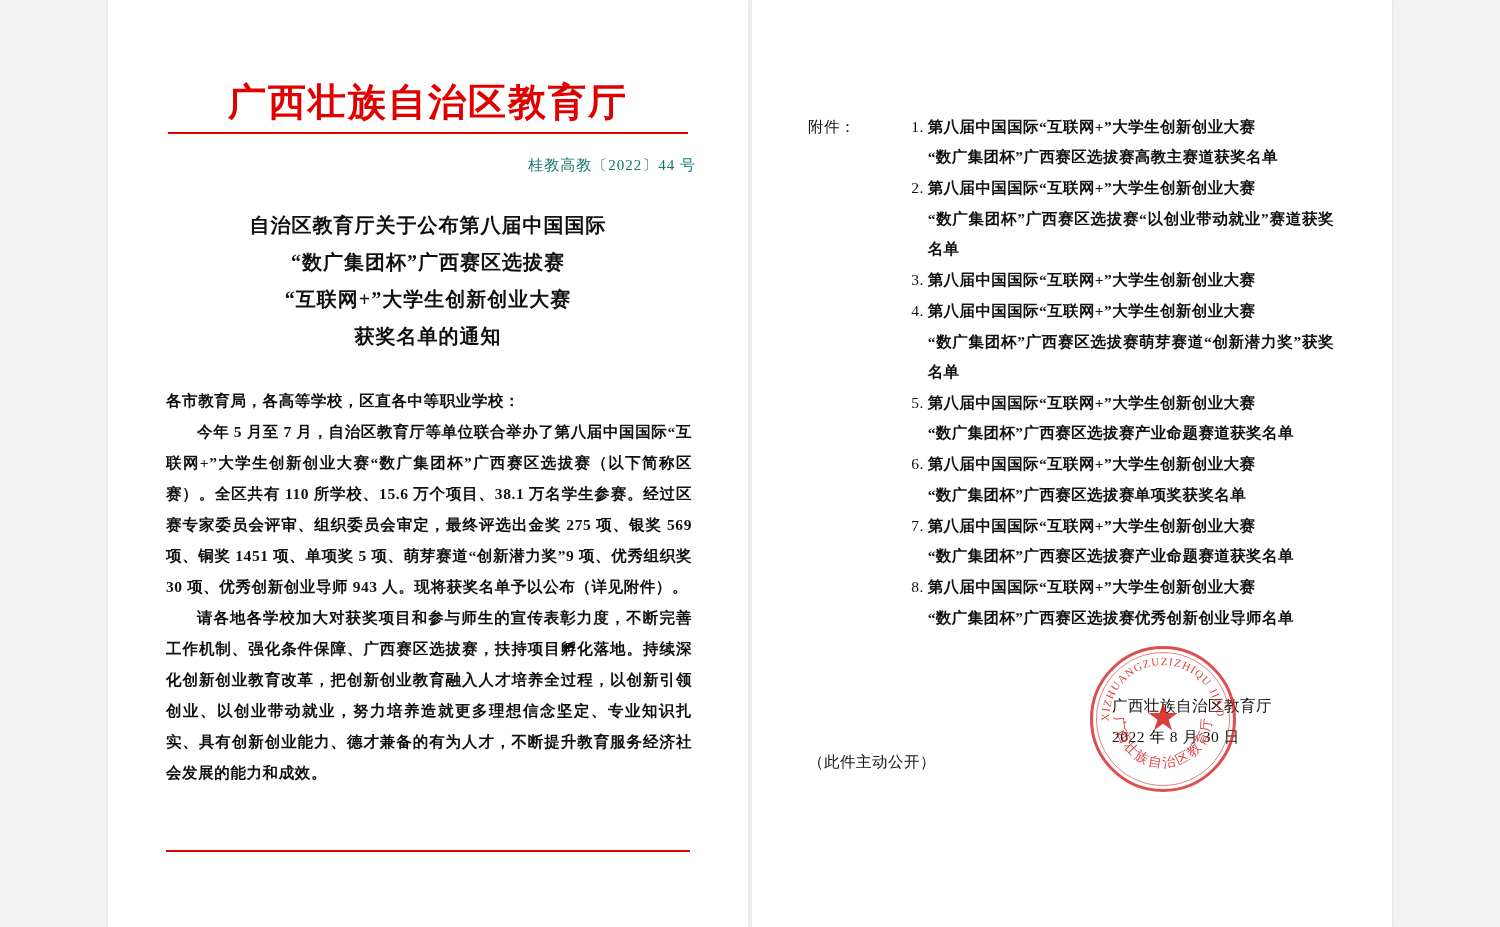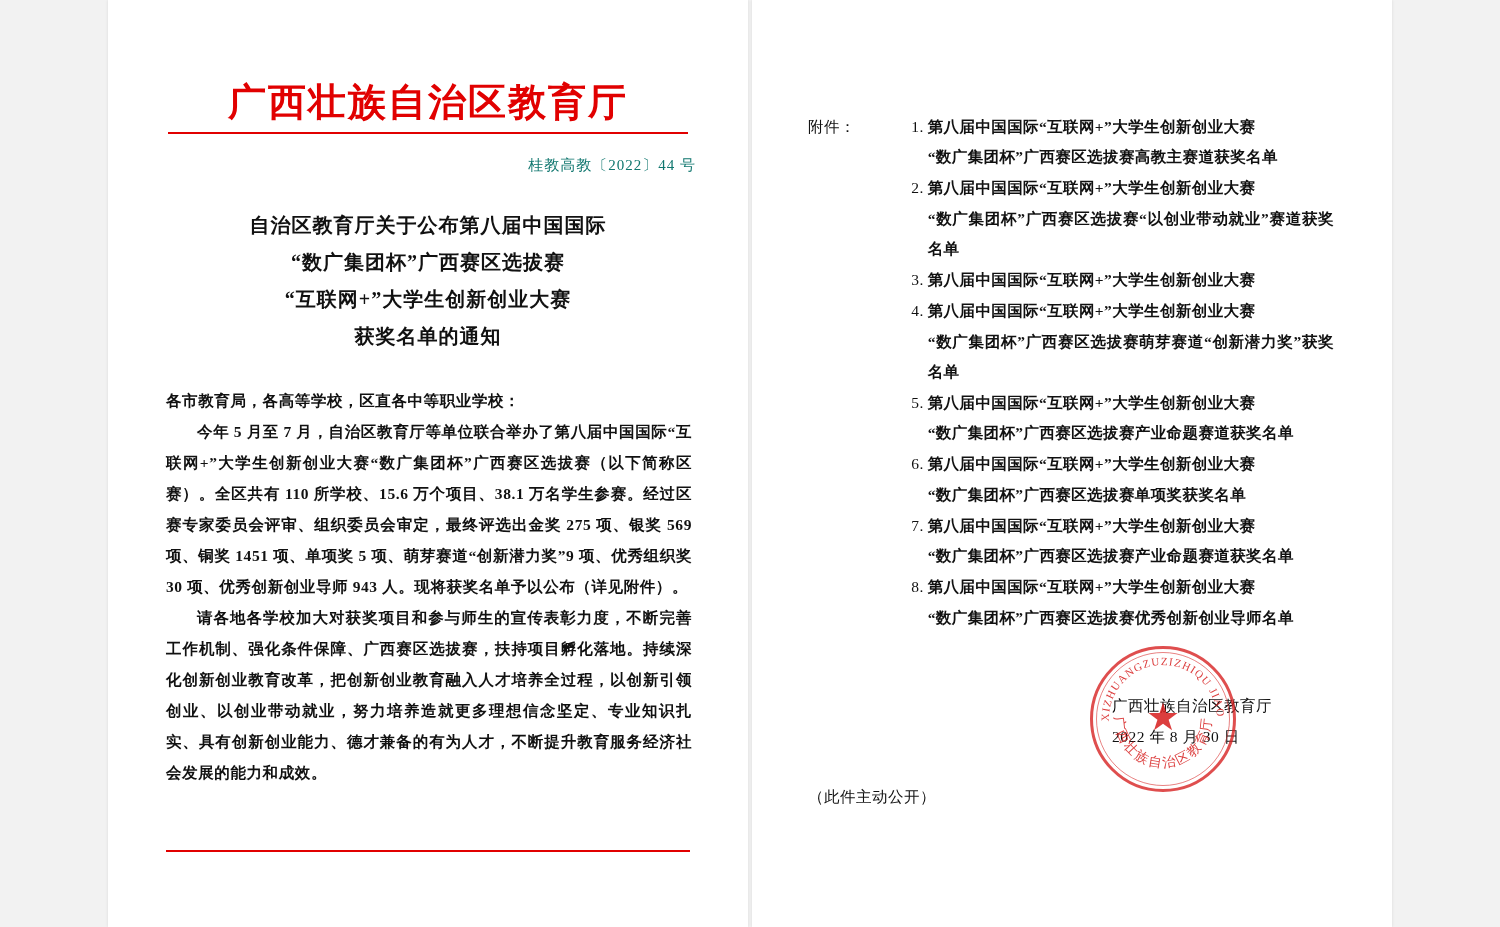--- a/index.html
+++ b/index.html
@@ -142,21 +142,21 @@
     right: 120px;
     top: 690px;
     text-align: left;
     font-size: 15.5px;
     line-height: 2.0;
     letter-spacing: 0.5px;
   }
   .public-note {
     position: absolute;
     left: 56px;
-    top: 787px;
+    top: 752px;
     font-size: 15.5px;
     letter-spacing: 0.5px;
     text-align: right;
   }
 
   
   .seal {
     position: absolute;
     left: 338px;
     top: 646px;

